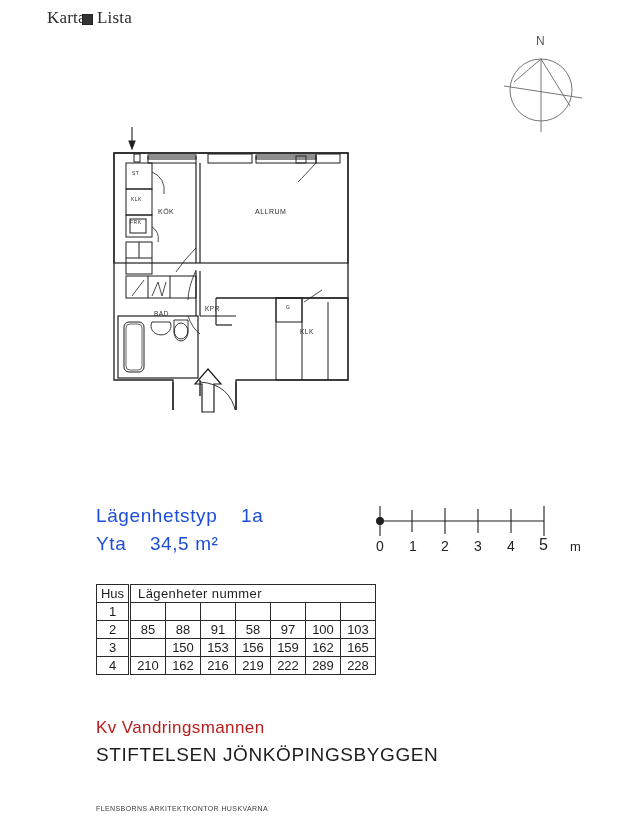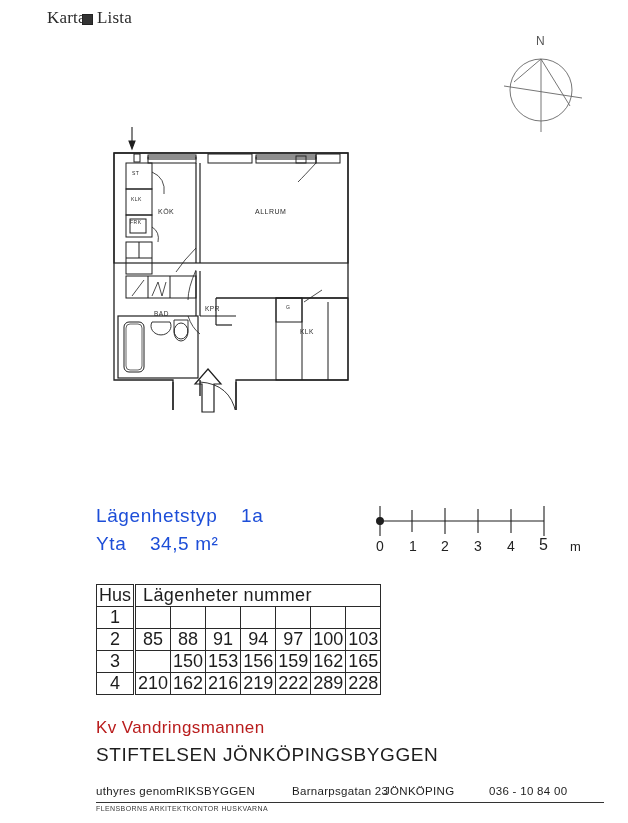--- a/index.html
+++ b/index.html
@@ -105,21 +105,21 @@
     font-size: 13px;
     color: #222;
   }
 
   
   #aptTable {
     position: absolute;
     left: 96px; top: 584px;
     border-collapse: collapse;
     font-family: "Liberation Sans", sans-serif;
-    font-size: 18px;
+    font-size: 13px;
     color: #1d1d1d;
   }
   #aptTable td, #aptTable th {
     border: 1px solid #2a2a2a;
     text-align: center;
     height: 17px;
     padding: 0 2px;
     font-weight: normal;
   }
   #aptTable .hus-col { width: 27px; }
@@ -353,21 +353,21 @@
       <td class="num-col"></td>
       <td class="num-col"></td>
       <td class="num-col"></td>
       <td class="num-col"></td>
     </tr>
     <tr>
       <td class="hus-col">2</td>
       <td class="num-col dbl-left">85</td>
       <td class="num-col">88</td>
       <td class="num-col">91</td>
-      <td class="num-col">94</td>
+      <td class="num-col">58</td>
       <td class="num-col">97</td>
       <td class="num-col">100</td>
       <td class="num-col">103</td>
     </tr>
     <tr>
       <td class="hus-col">3</td>
       <td class="num-col dbl-left"></td>
       <td class="num-col">150</td>
       <td class="num-col">153</td>
       <td class="num-col">156</td>
@@ -385,22 +385,15 @@
       <td class="num-col">289</td>
       <td class="num-col">228</td>
     </tr>
   </tbody>
 </table>
 
 <div id="bottomblock">
   <div id="kv-line">Kv Vandringsmannen</div>
   <div id="stiftelsen-line">STIFTELSEN JÖNKÖPINGSBYGGEN</div>
 
-  <div id="footer-row">
-    <span id="f-uthyres">uthyres genom</span>
-    <span id="f-riksbyggen">RIKSBYGGEN</span>
-    <span id="f-address">Barnarpsgatan 23</span>
-    <span id="f-city">JÖNKÖPING</span>
-    <span id="f-phone">036 - 10 84 00</span>
-  </div>
 
   <div id="architect">FLENSBORNS ARKITEKTKONTOR HUSKVARNA</div>
 </div>
 
 </body></html>

